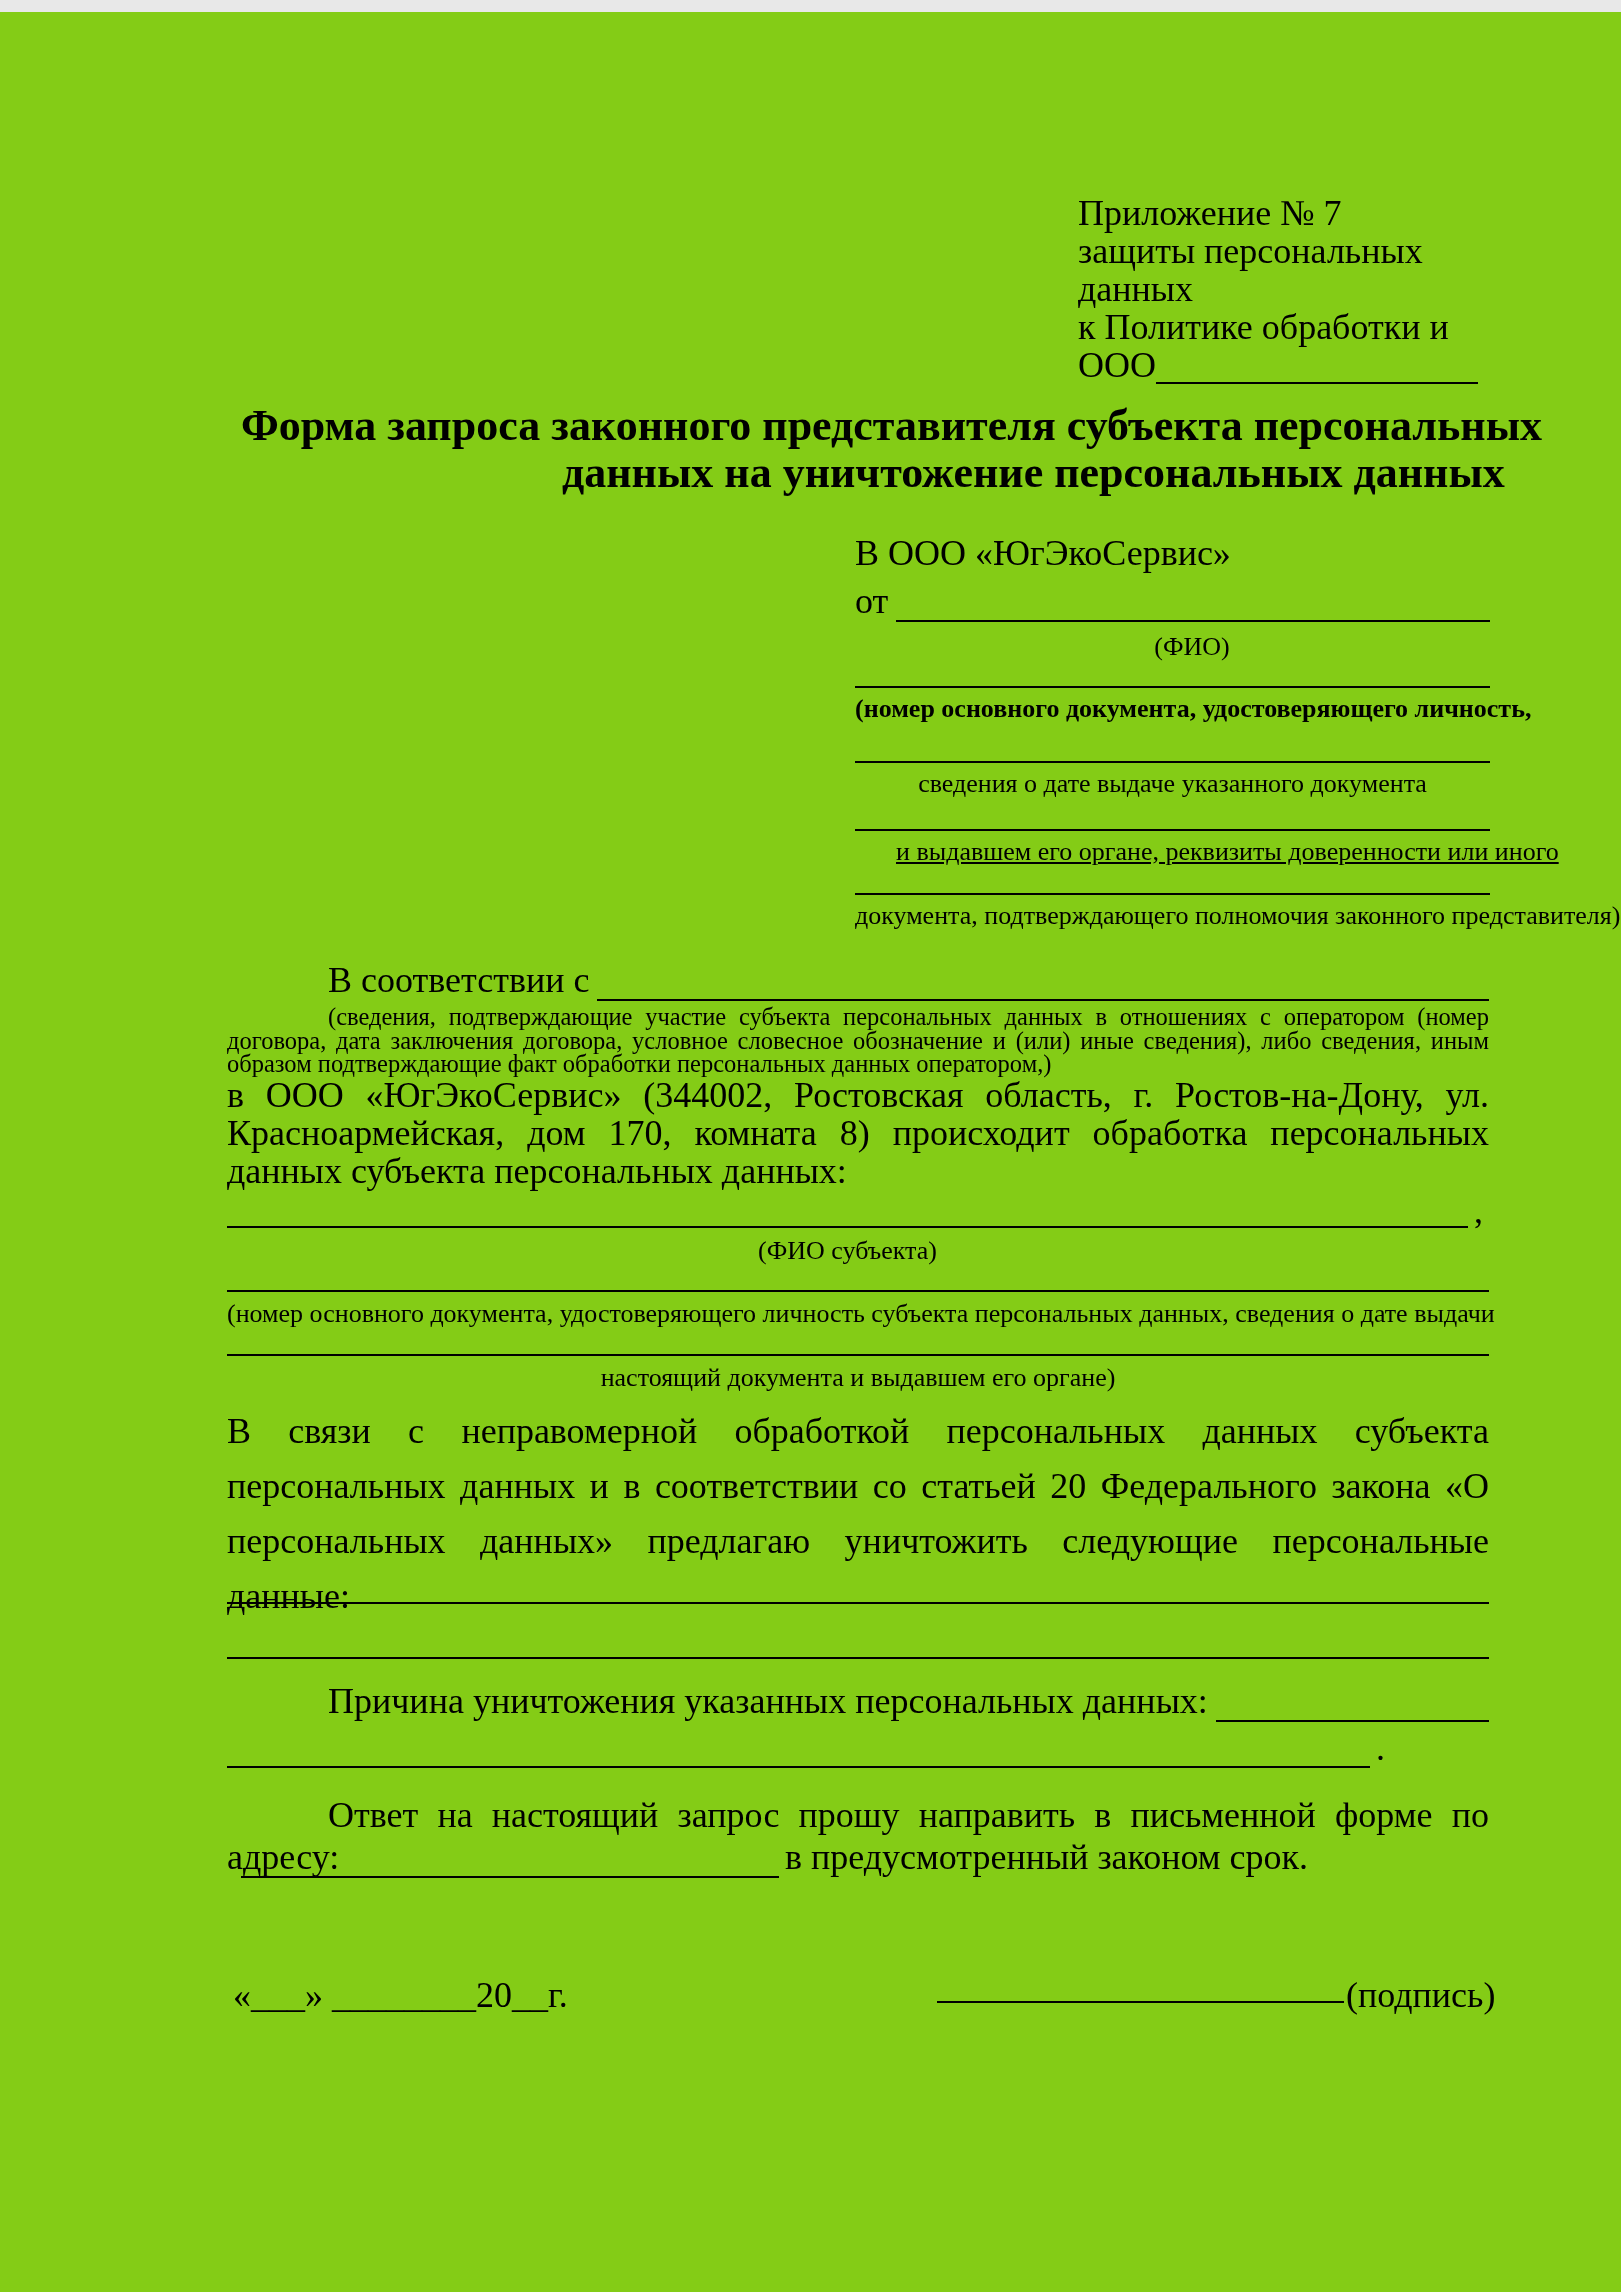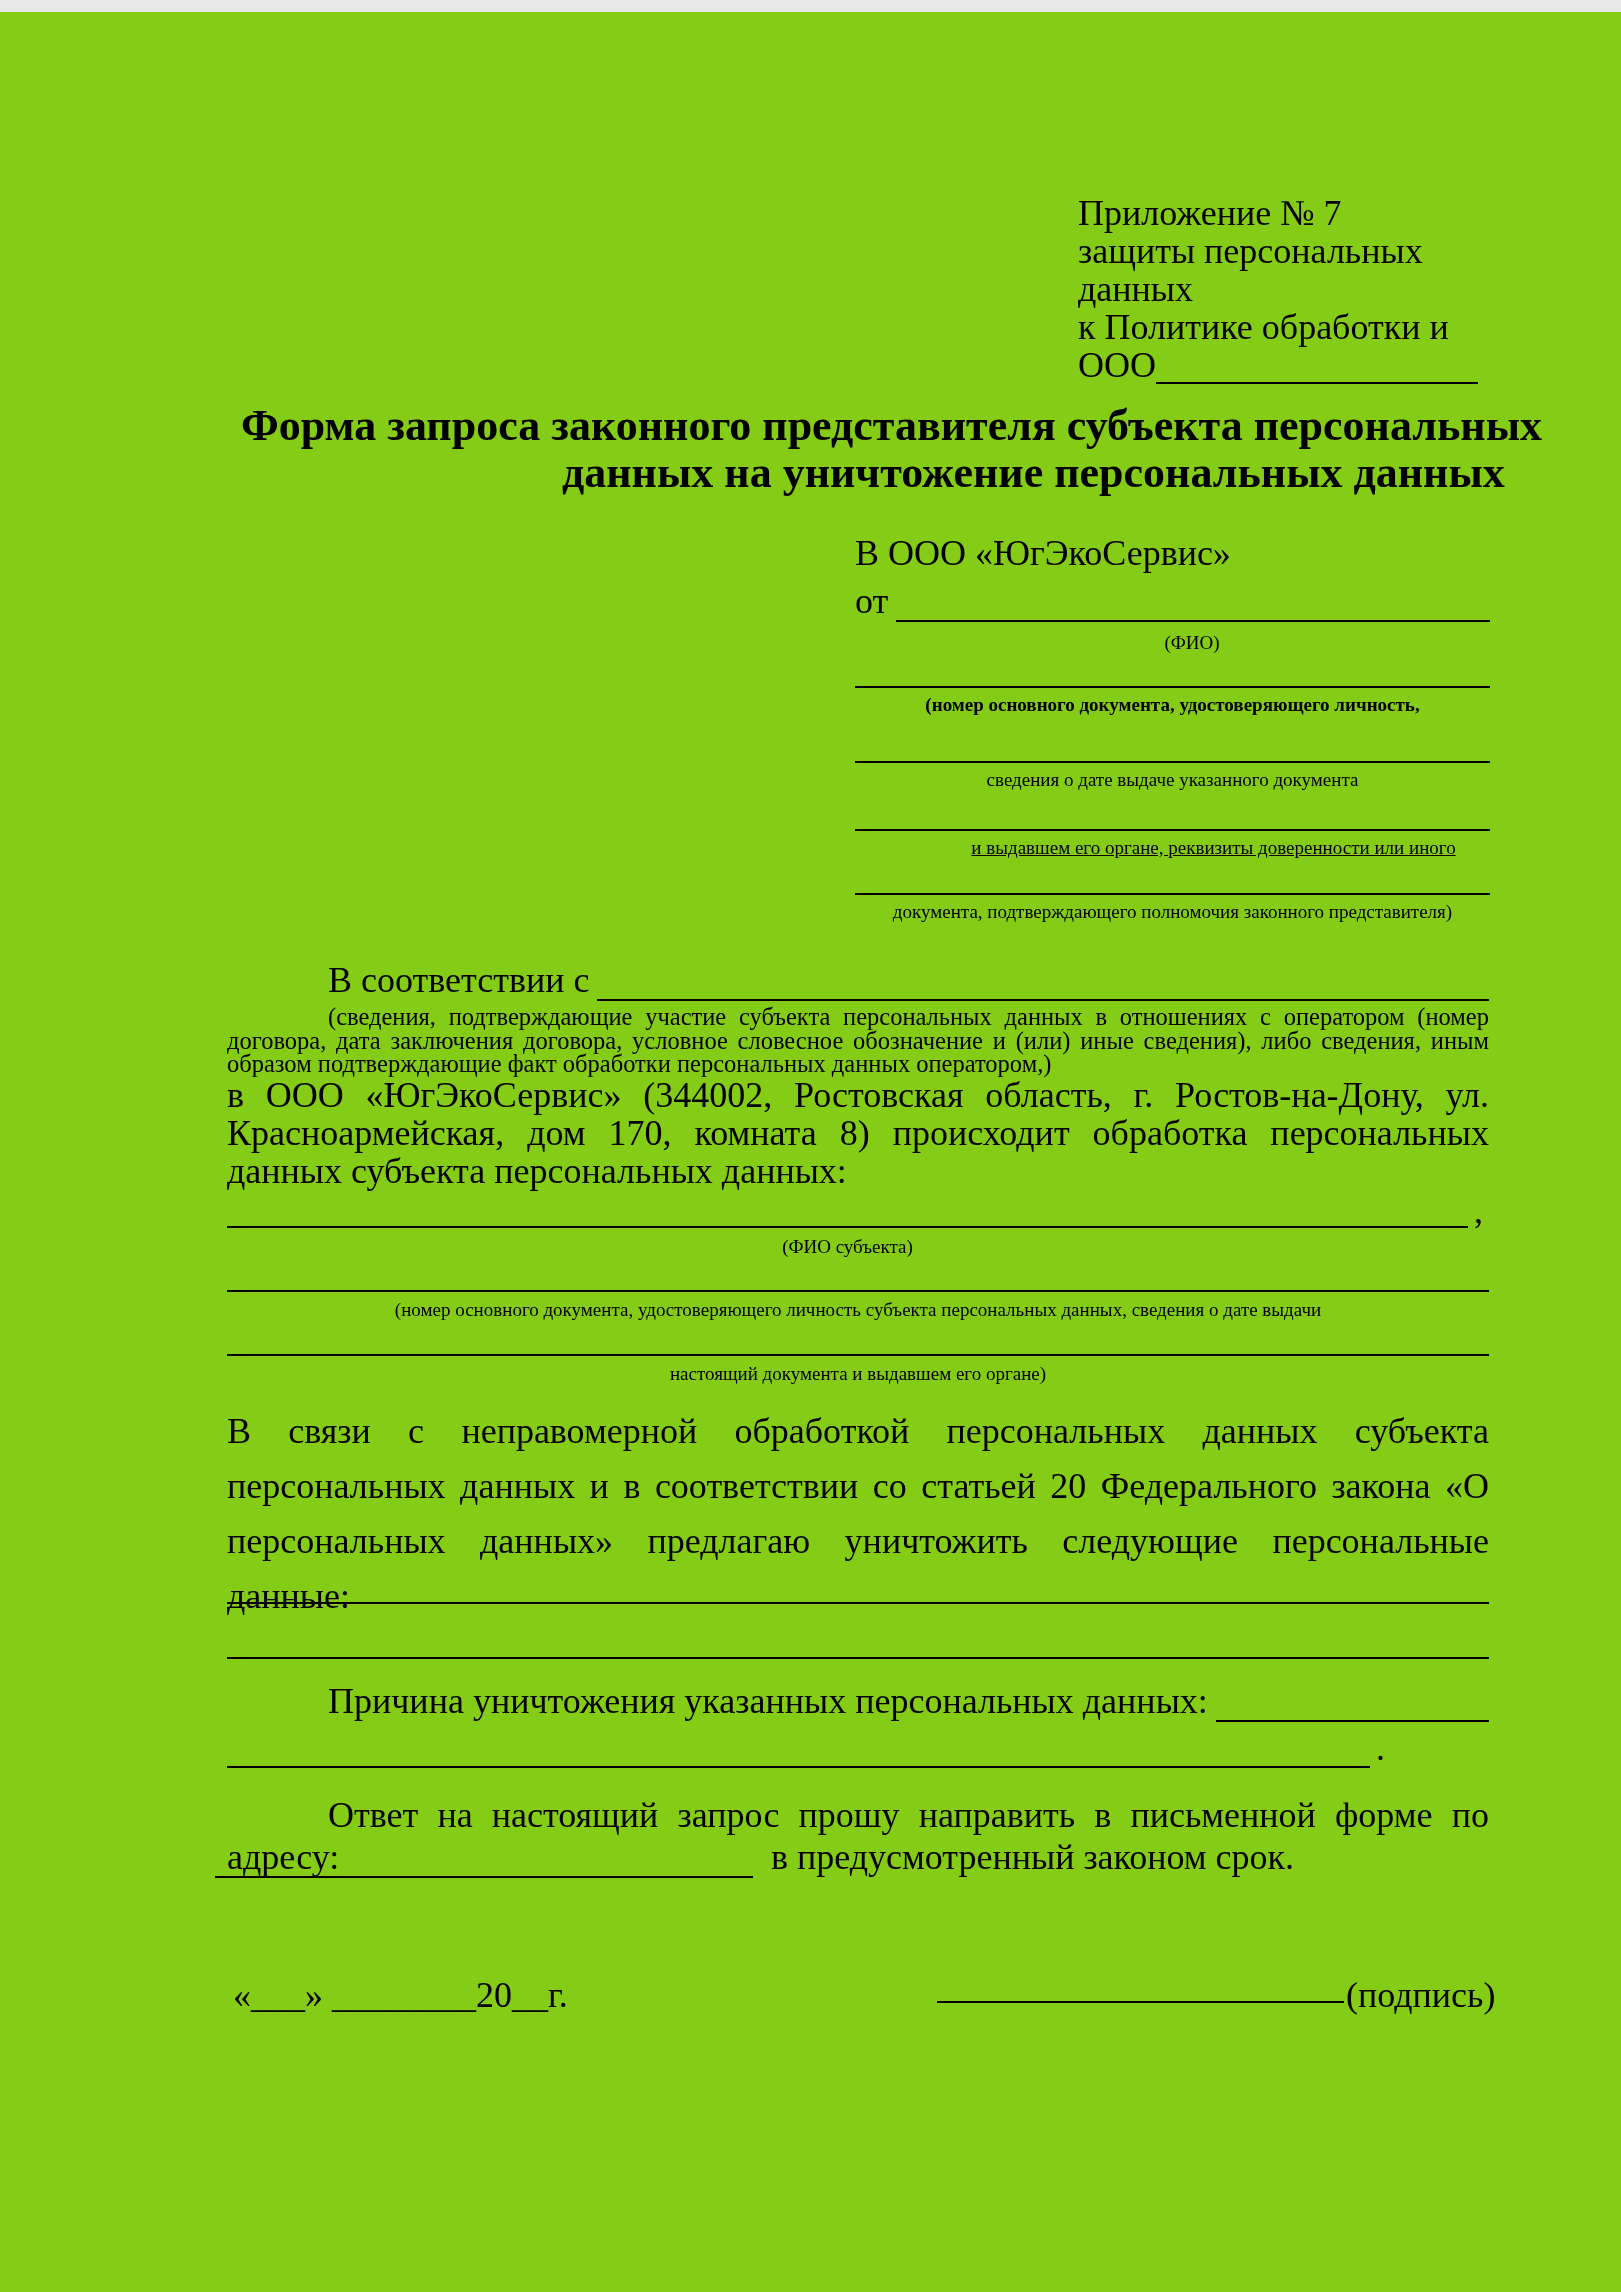--- a/index.html
+++ b/index.html
@@ -11,21 +11,21 @@
     font-family:"Liberation Serif","DejaVu Serif",serif;
     font-size:36px;
     overflow:hidden;
     margin:12px auto;
   }
   .abs{position:absolute;}
   .row{display:flex;align-items:flex-end;}
   .line{border-bottom:2.9px solid #000;}
   .grow{flex:1 1 auto;}
   .ml{margin-left:7.8px;}
-  .cap{font-size:19px;text-align:center;white-space:nowrap;}
+  .cap{font-size:26px;text-align:center;white-space:nowrap;}
   .smallpar{font-size:24.5px;line-height:23.5px;text-align:justify;text-indent:101px;}
   .bodypar{line-height:38px;text-align:justify;}
   .reqpar{line-height:55px;text-align:justify;}
   .title{font-weight:bold;font-size:44px;white-space:nowrap;}
   .annex{left:1078px;top:182px;width:400px;line-height:38px;}
   .jlast{text-align:justify;text-align-last:justify;text-indent:101px;}
 </style>
 </head>
 <body>
 
@@ -88,21 +88,21 @@
   <div class="abs line" style="left:227px;top:1610px;width:1262px;height:35px;"></div>
 
   <div class="abs row" style="left:328px;top:1672px;width:1161px;height:38px;">
     <span style="white-space:nowrap;">Причина уничтожения указанных персональных данных:</span>
     <span class="line grow ml"></span>
   </div>
   <div class="abs line" style="left:227px;top:1719px;width:1143px;height:35px;"></div>
   <div class="abs" style="left:1376px;top:1715px;">.</div>
 
   <div class="abs jlast" style="left:227px;top:1782px;width:1262px;">Ответ на настоящий запрос прошу направить в письменной форме по адресу:</div>
-  <div class="abs row" style="left:215px;top:1827px;width:1262px;height:39px;gap:12px;">
+  <div class="abs row" style="left:241px;top:1827px;width:1262px;height:39px;">
     <span class="line" style="width:538px;"></span>
     <span style="white-space:nowrap;margin-left:5.9px;">в предусмотренный законом срок.</span>
   </div>
 
   <div class="abs" style="left:233px;top:1962px;white-space:nowrap;">«___» ________20__г.</div>
   <div class="abs line" style="left:937px;top:1959px;width:407px;height:30px;"></div>
   <div class="abs" style="left:1346px;top:1962px;white-space:nowrap;">(подпись)</div>
 
 </div>
 

